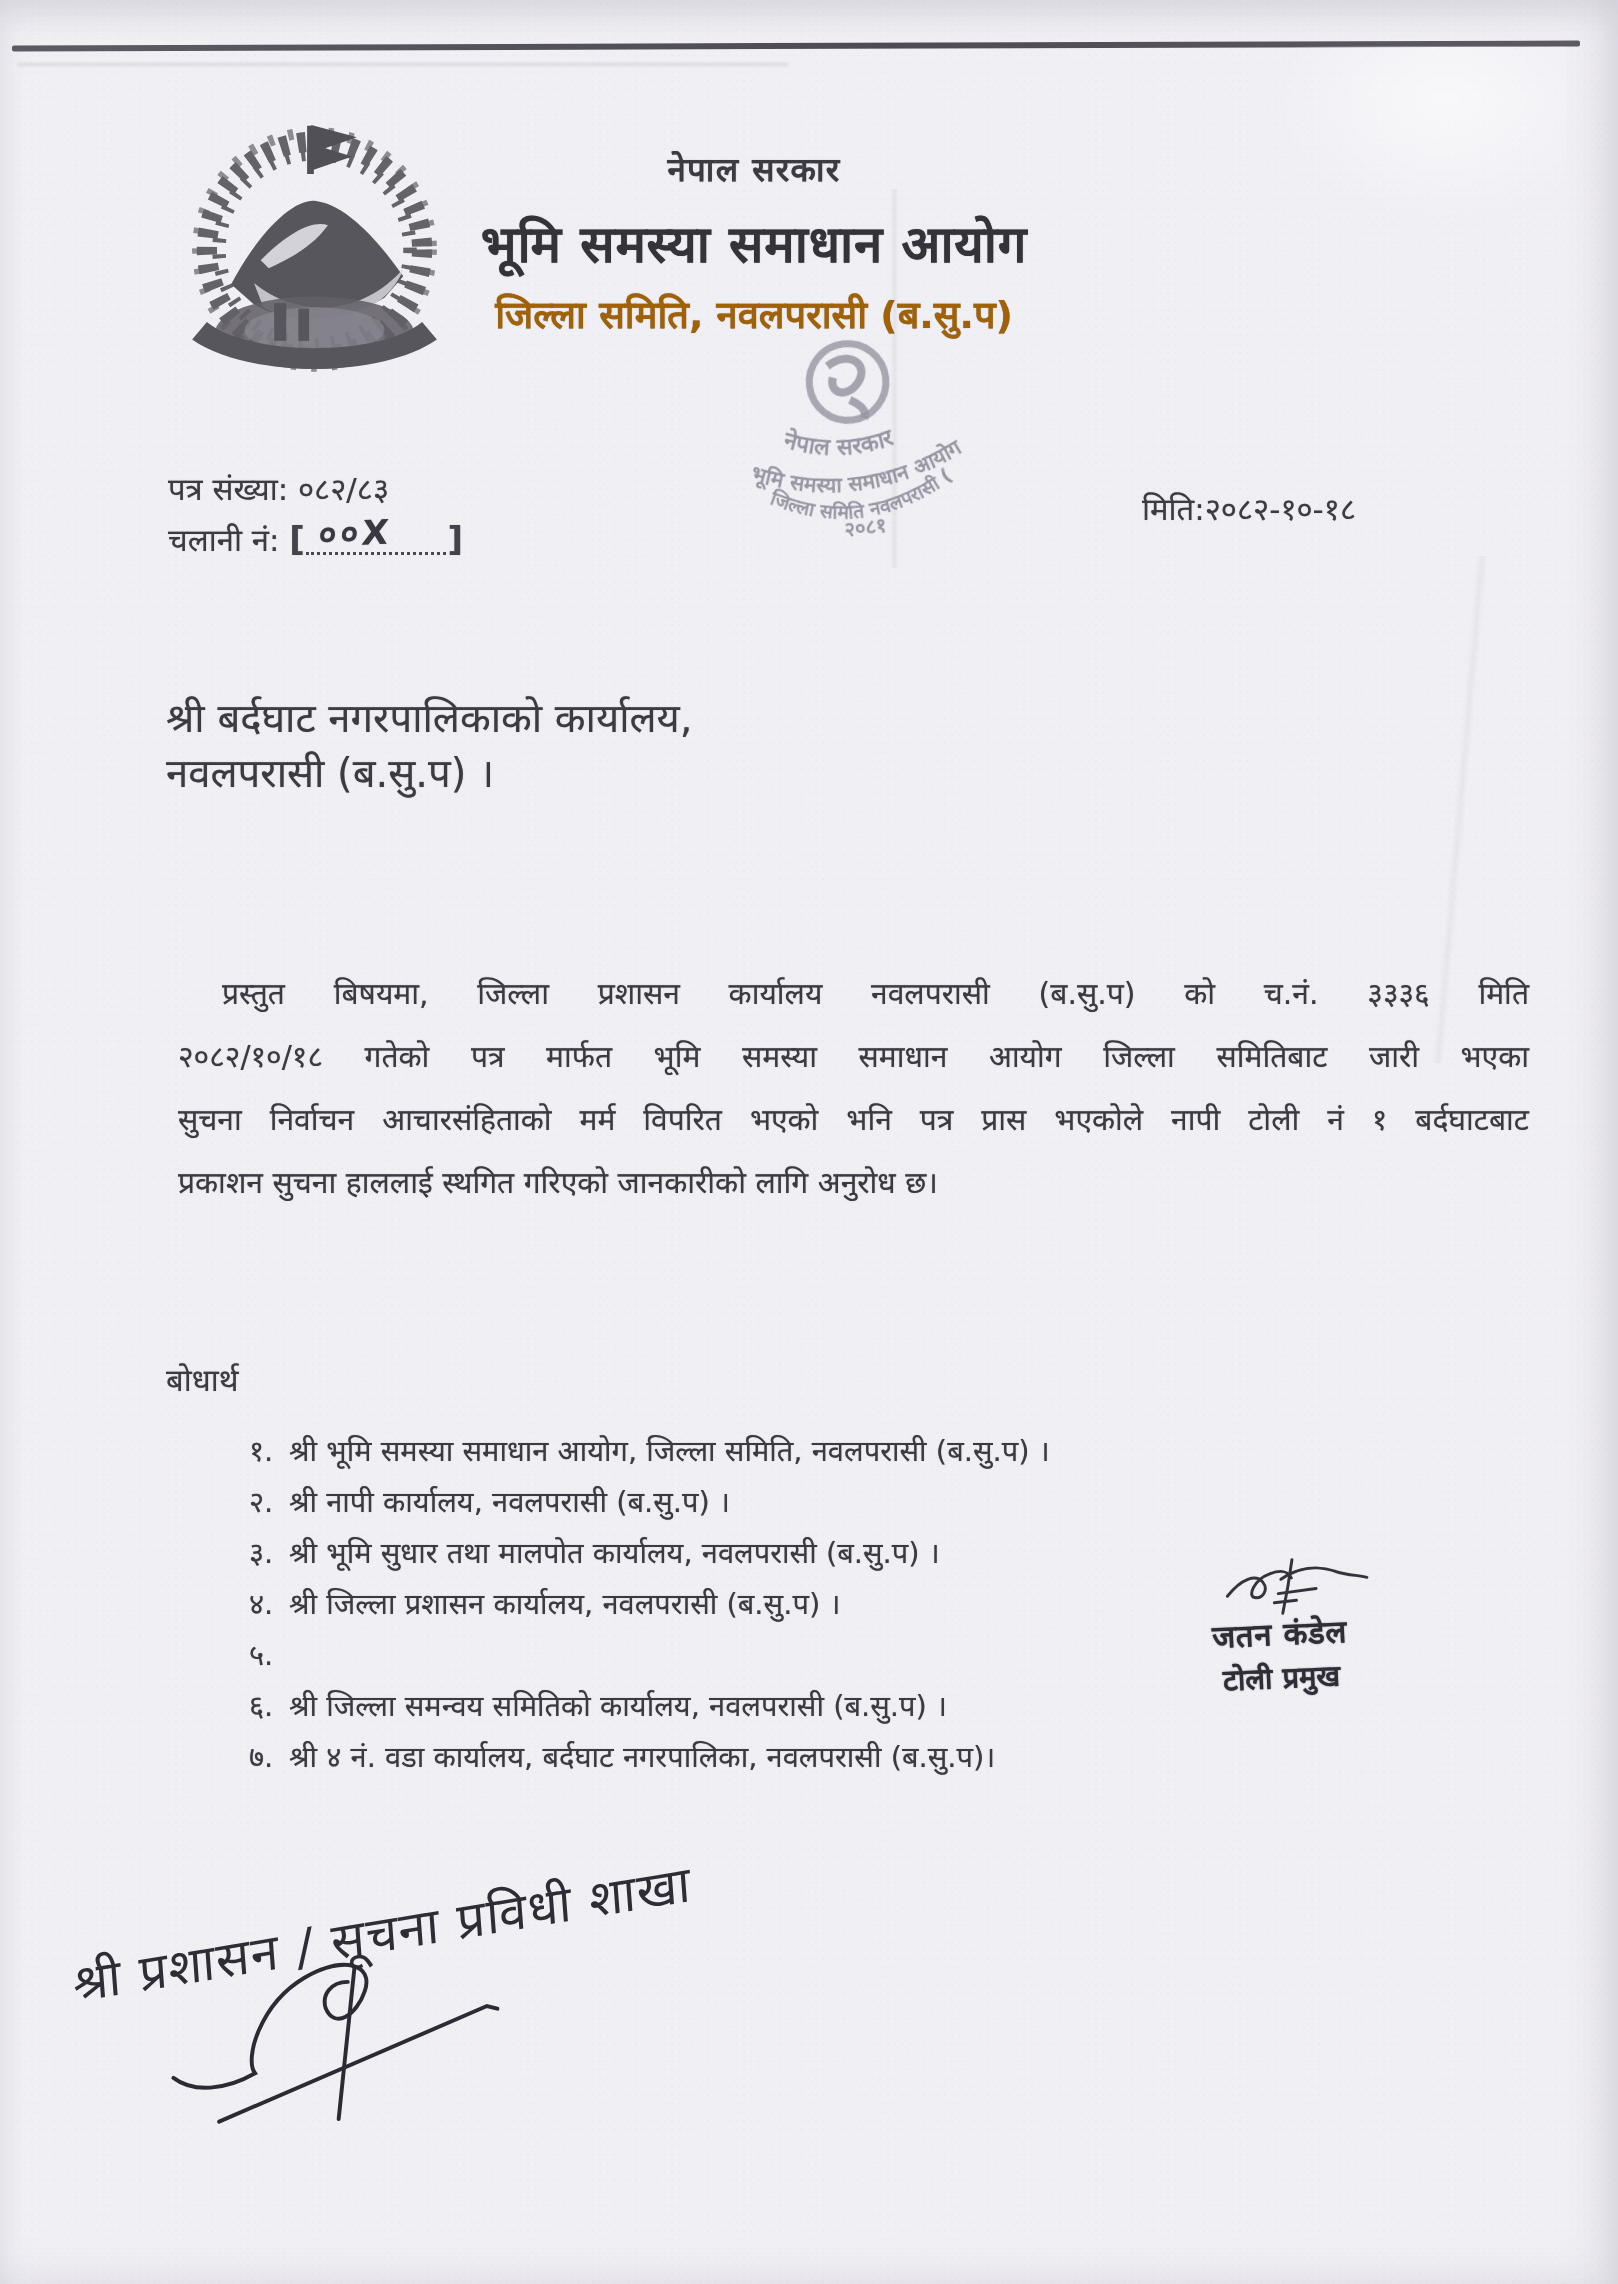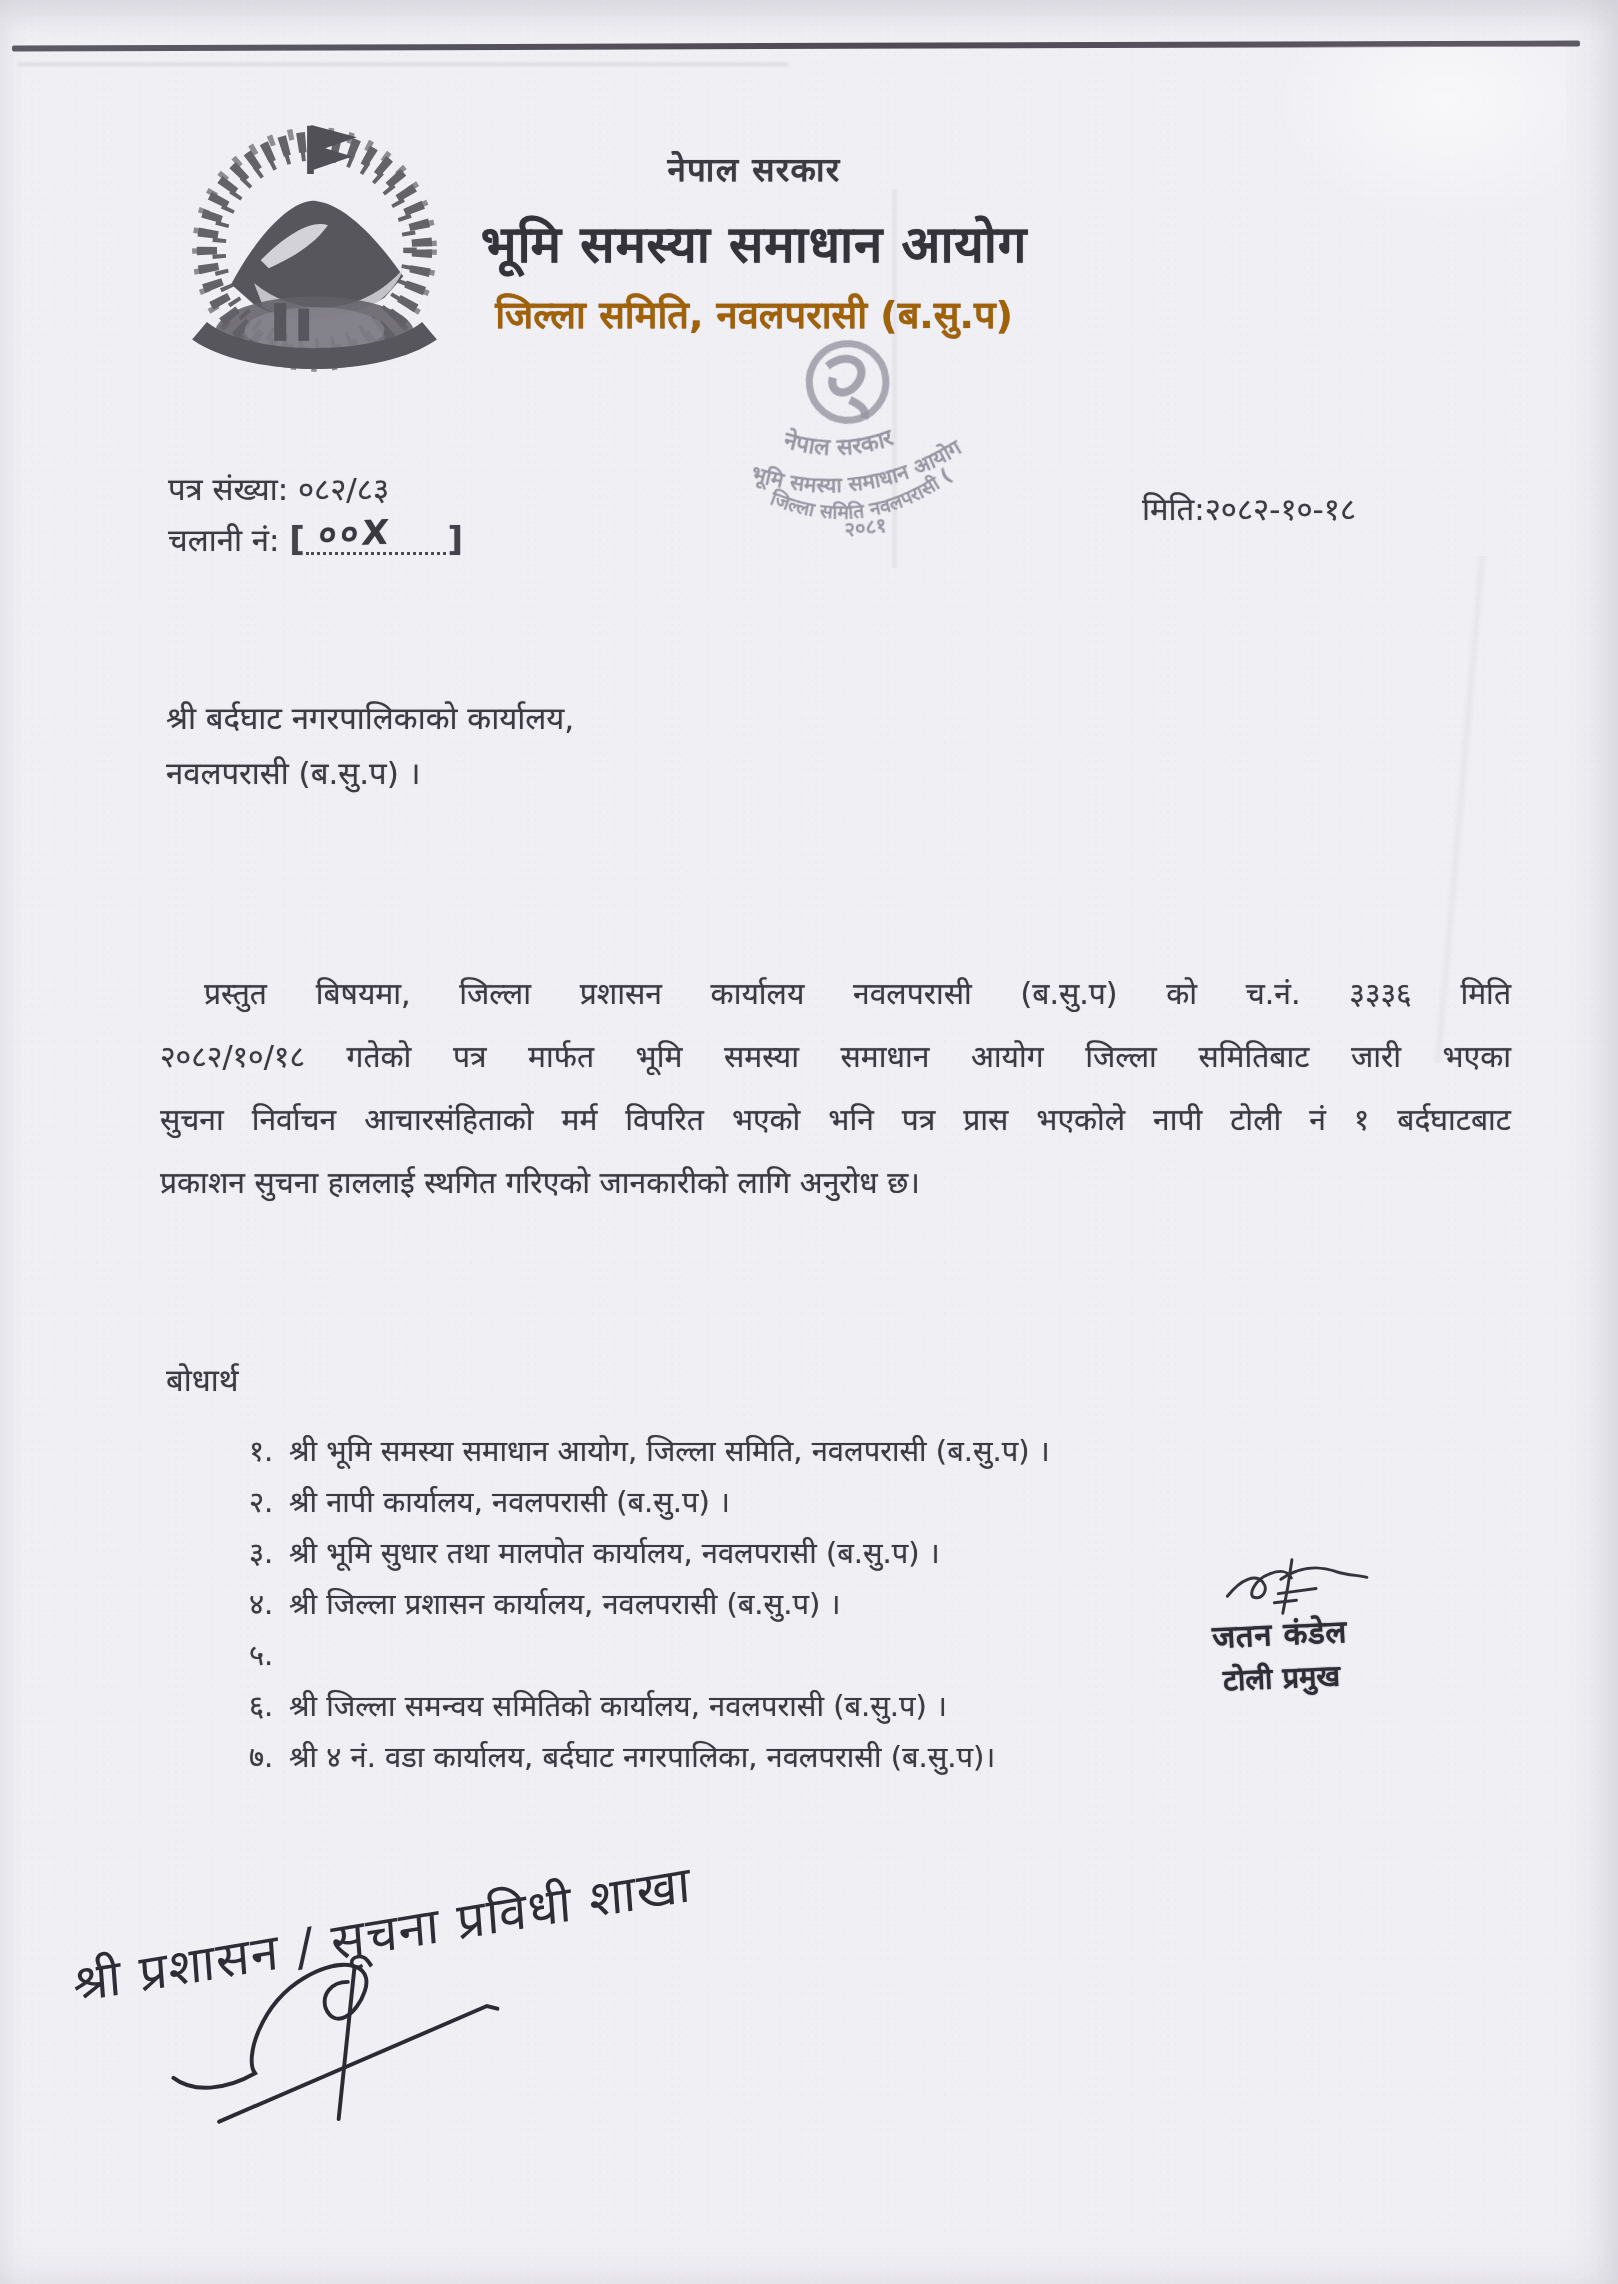--- a/index.html
+++ b/index.html
@@ -48,25 +48,25 @@
 
   .letter-no{left:168px;top:467px;font-size:31px;}
   .dispatch{left:168px;top:518px;font-size:31px;white-space:nowrap;}
   .dispatch .bracket{font-size:34px;font-weight:600;color:#44434b;}
   .dots{display:inline-block;position:relative;width:140px;height:26px;
     border-bottom:3.3px dotted #4a4952;vertical-align:-3.9px;margin:0 1.3px;}
   .dispatch-val{position:absolute;left:13px;top:-17px;font-size:34px;font-weight:600;
     color:#3a3941;transform:skewX(-7deg) rotate(-2deg);letter-spacing:3.9px;}
   .date{left:1142px;top:487px;font-size:31px;}
 
-  .addr{left:166px;top:691px;font-size:31px;line-height:55px;}
+  .addr{left:166px;top:691px;font-size:40px;line-height:55px;}
 
   .subject{left:0;top:879px;width:1618px;text-align:center;font-size:32px;font-weight:700;color:#343339;}
 
-  .body-par{left:160px;top:962px;width:1351px;font-size:30px;line-height:63px;color:#3b3a41;}
+  .body-par{left:178px;top:962px;width:1351px;font-size:30px;line-height:63px;color:#3b3a41;}
   .body-par .just{text-align:justify;text-align-last:justify;}
   .body-par .indent{text-indent:44px;}
 
   .cc-head{left:166px;top:1358px;font-size:31px;}
   .cc-list{left:249px;top:1430px;font-size:29px;color:#3b3a41;}
   .cc-row{display:flex;height:51px;align-items:flex-start;}
   .cc-num{width:40px;flex:0 0 40px;}
   .cc-text{white-space:nowrap;}
 
   .sig-scribble{left:1218px;top:1548px;width:157px;height:75px;}

